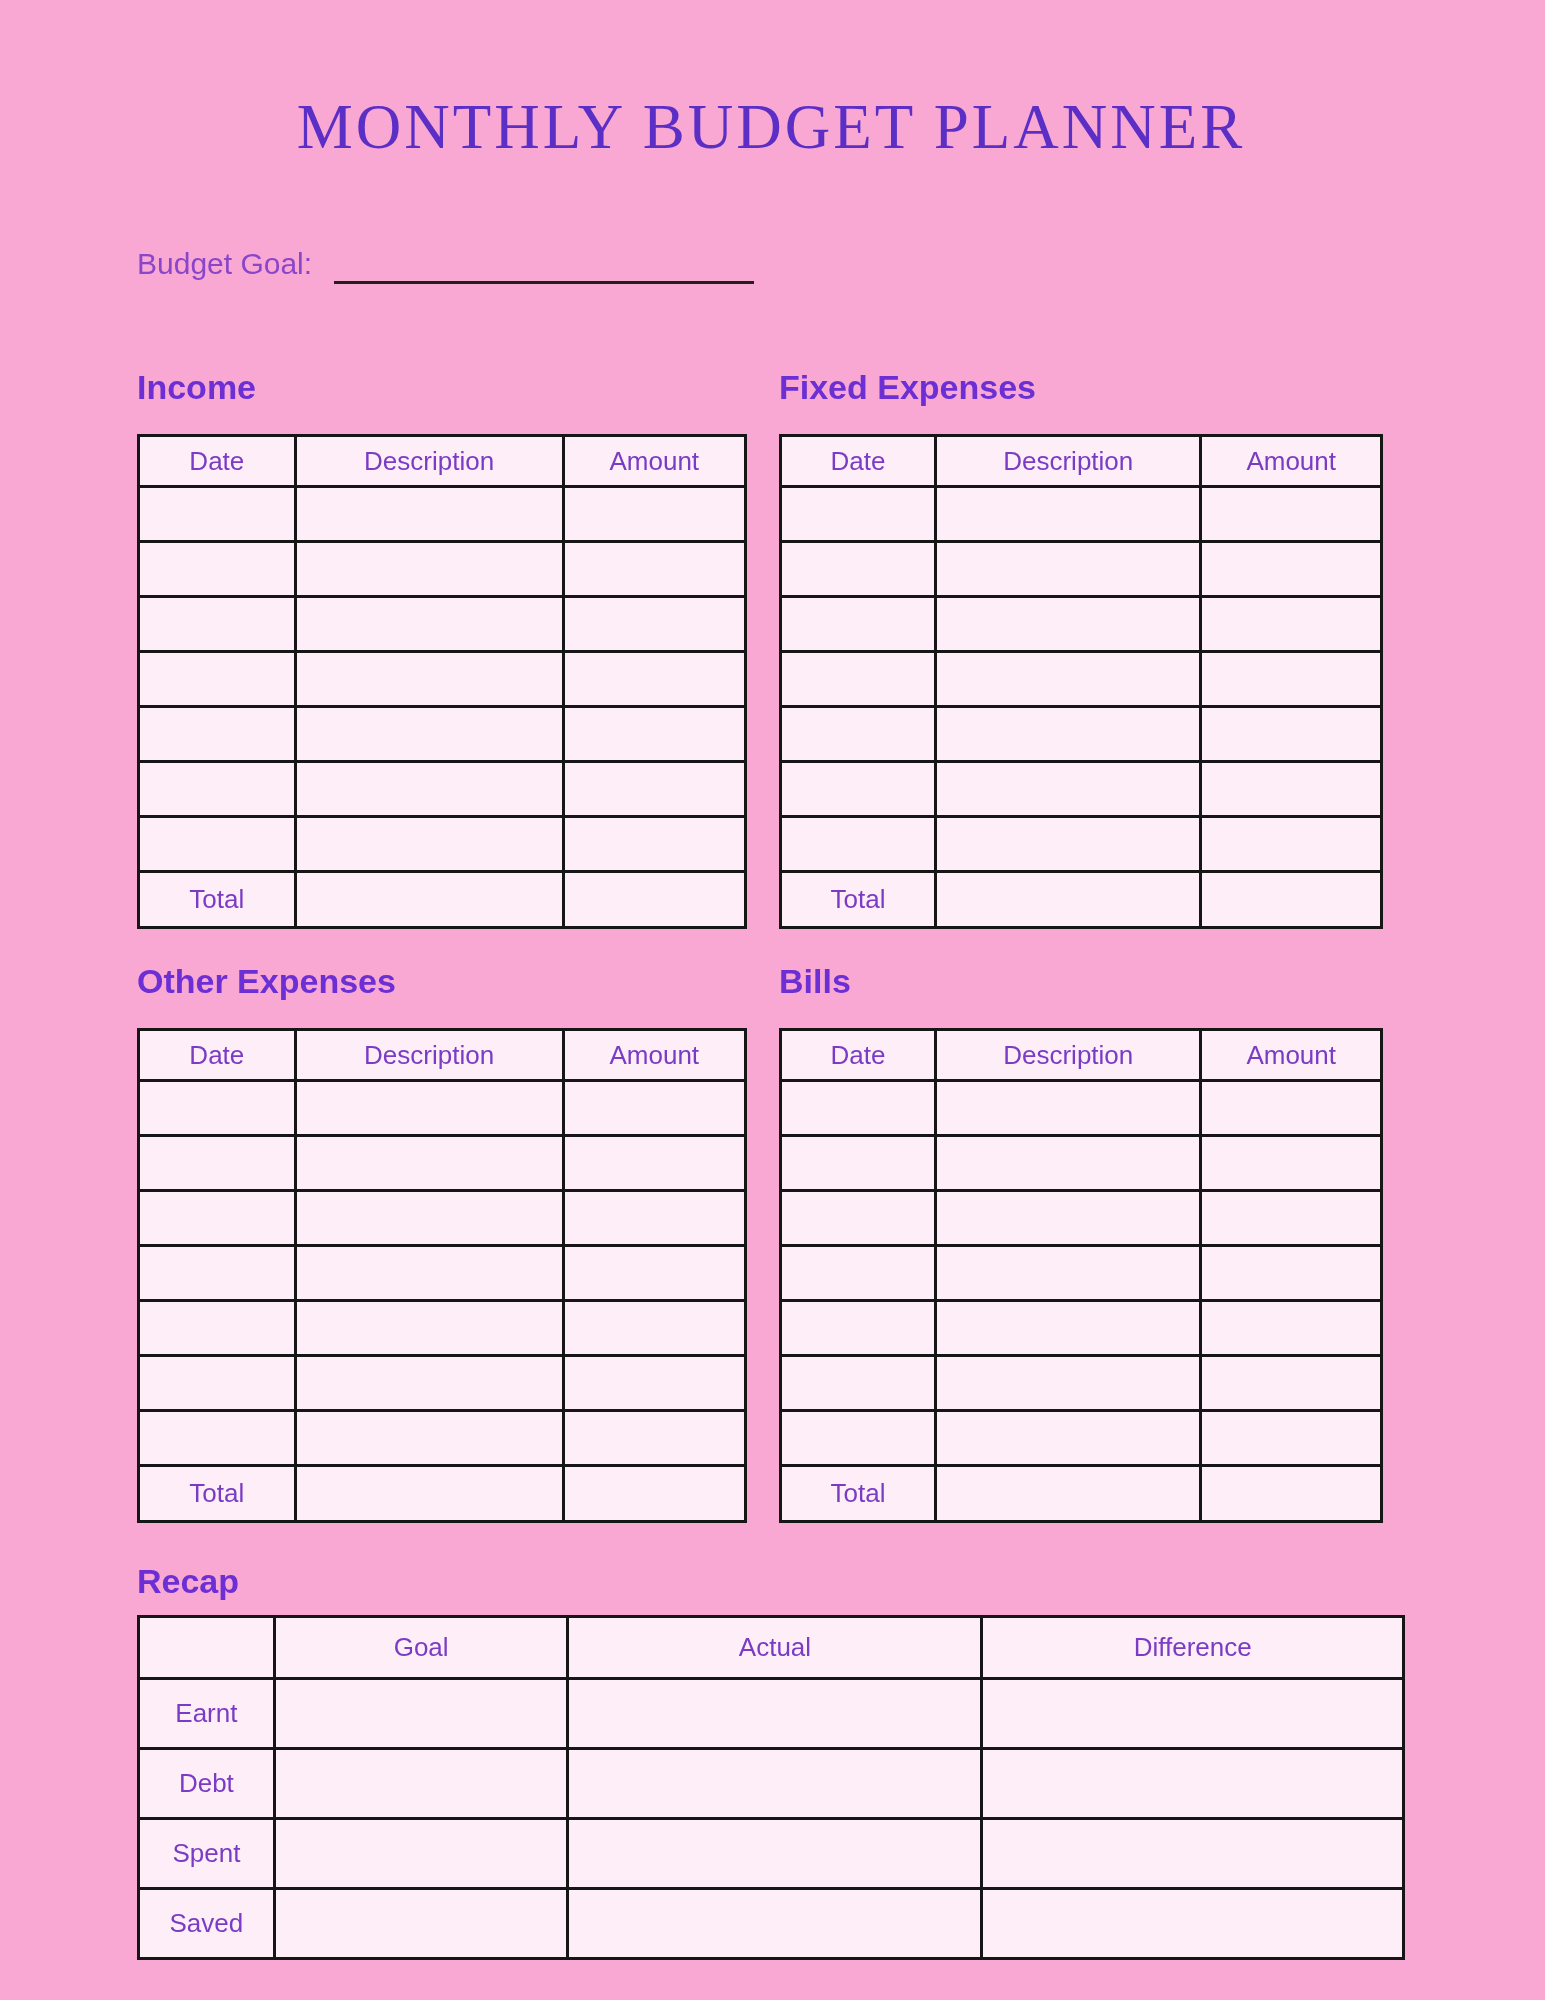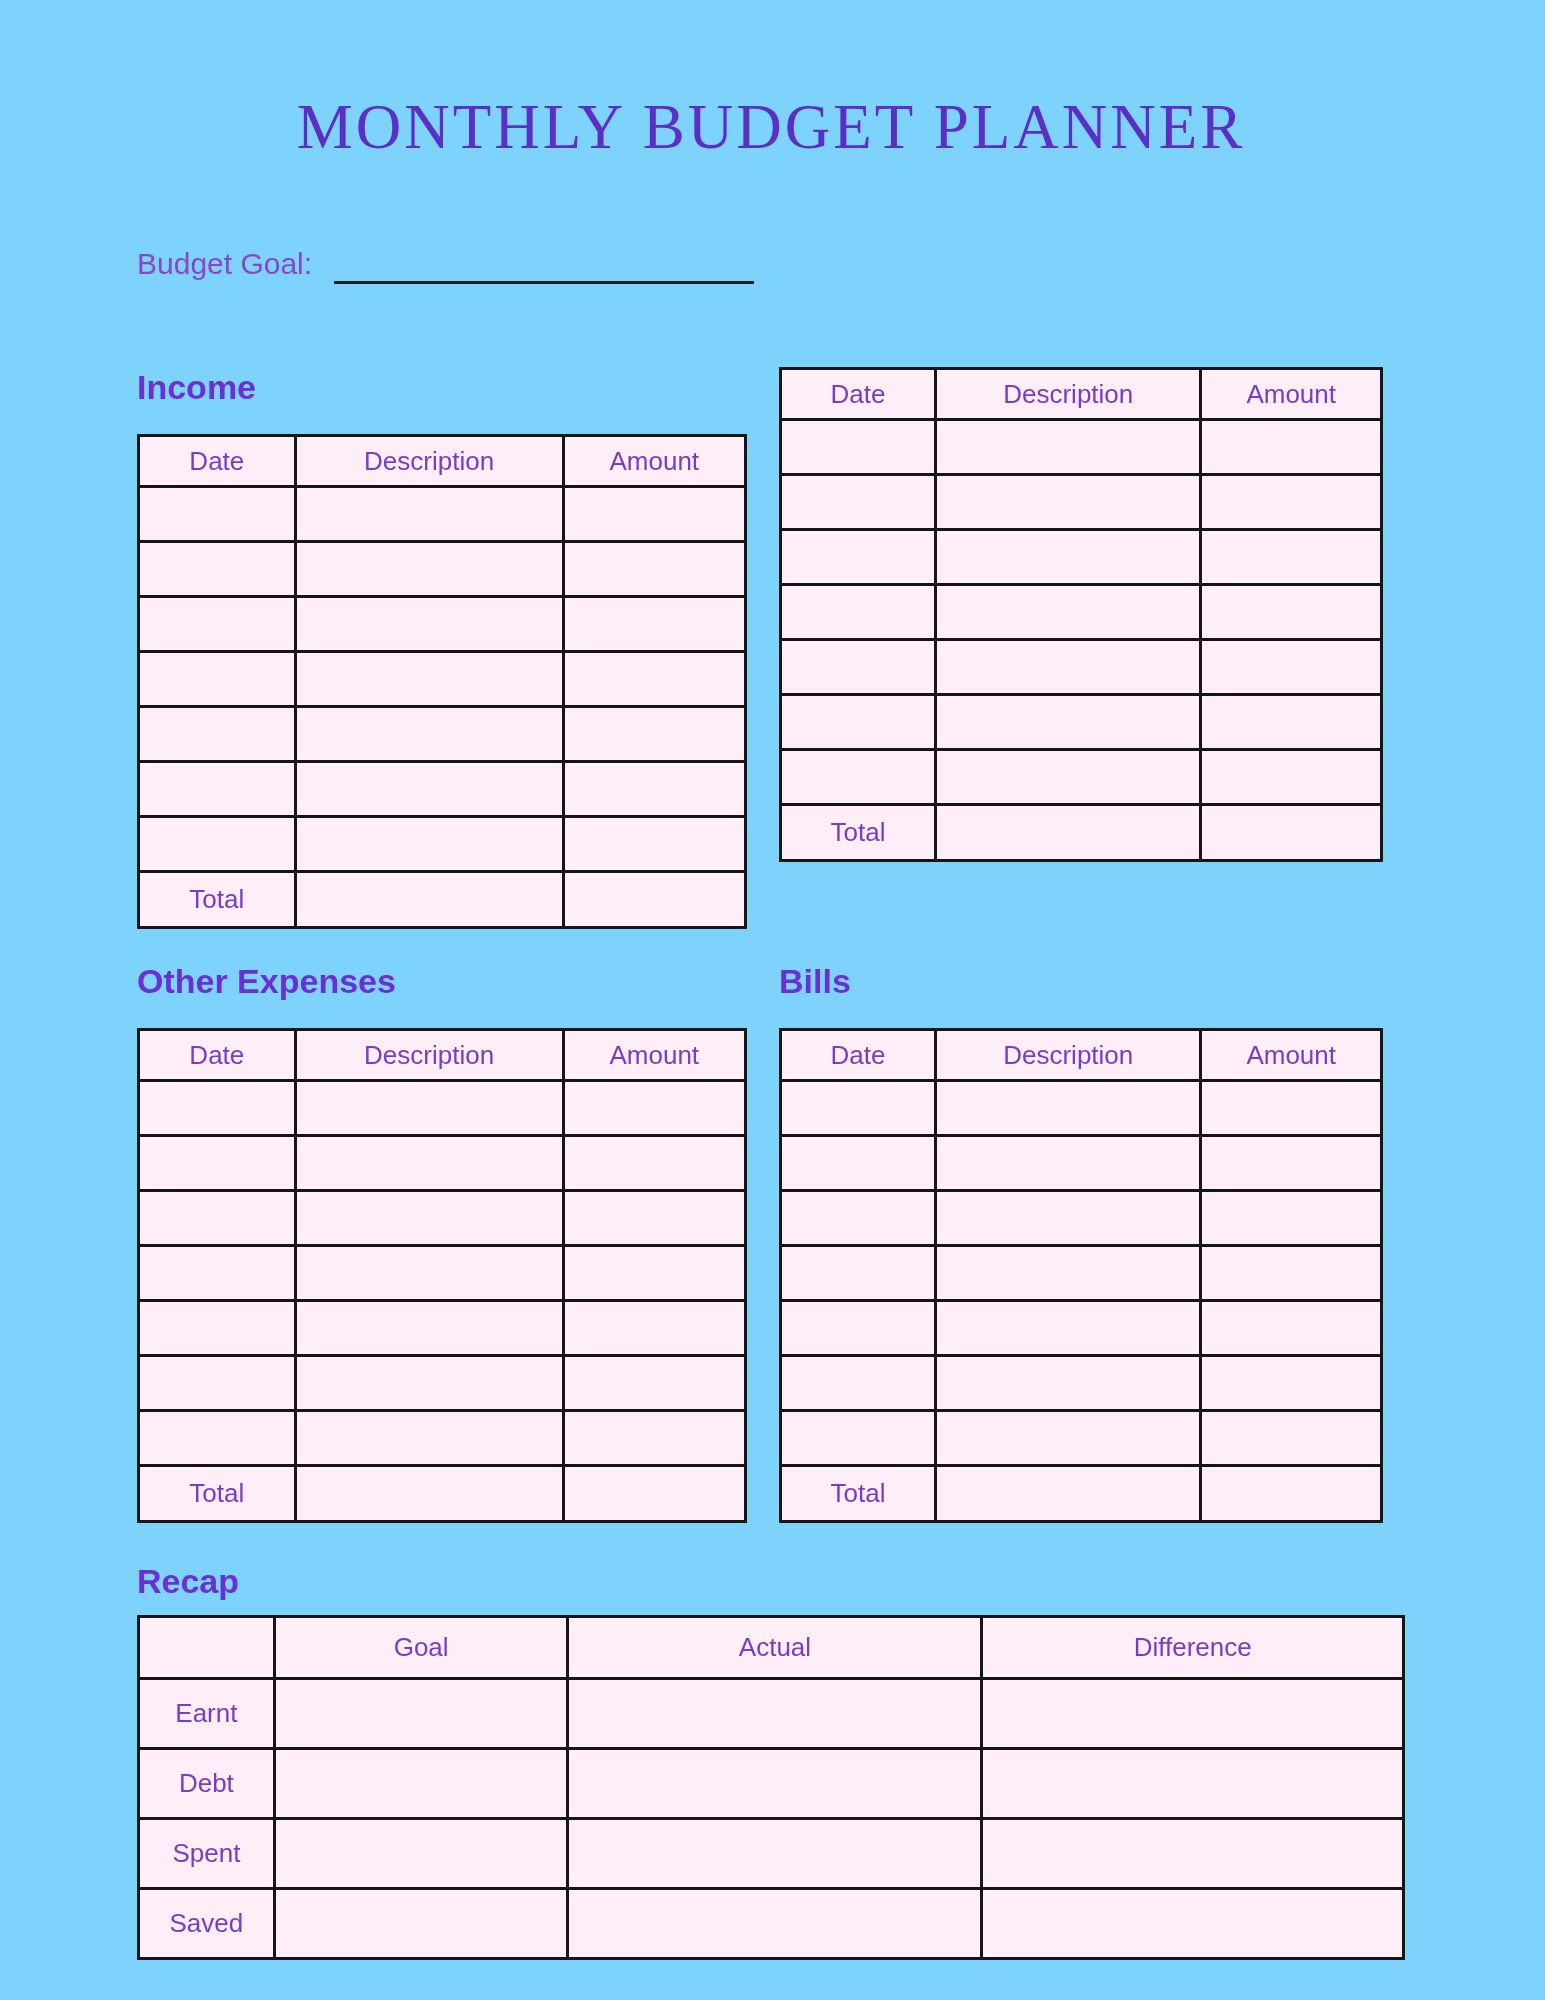--- a/index.html
+++ b/index.html
@@ -1,19 +1,19 @@
 <!DOCTYPE html>
 <html><head>
 <meta charset="utf-8">
 <style>
   html,body{margin:0;padding:0;}
   .page{
     position:relative;
     width:1545px;height:2000px;
-    background:#7dd3fc;
+    background:#f9a8d4;
     box-sizing:border-box;
     padding:96px 140px 0 137px;
     font-family:"Liberation Sans",sans-serif;
     overflow:hidden;
   }
   
   .doc-title{
     margin:0;
     font-family:"Liberation Serif",serif;
     font-weight:400;
@@ -153,20 +153,21 @@
           <tr>
             <td class="c1">Total</td>
             <td class="c2"></td>
             <td class="c3"></td>
           </tr>
         </tfoot>
       </table>
     </section>
 
     <section>
+      <h2 class="section-title">Fixed Expenses</h2>
       <table class="ledger">
         <thead>
           <tr>
             <th class="c1">Date</th>
             <th class="c2">Description</th>
             <th class="c3">Amount</th>
           </tr>
         </thead>
         <tbody>
             <tr>

